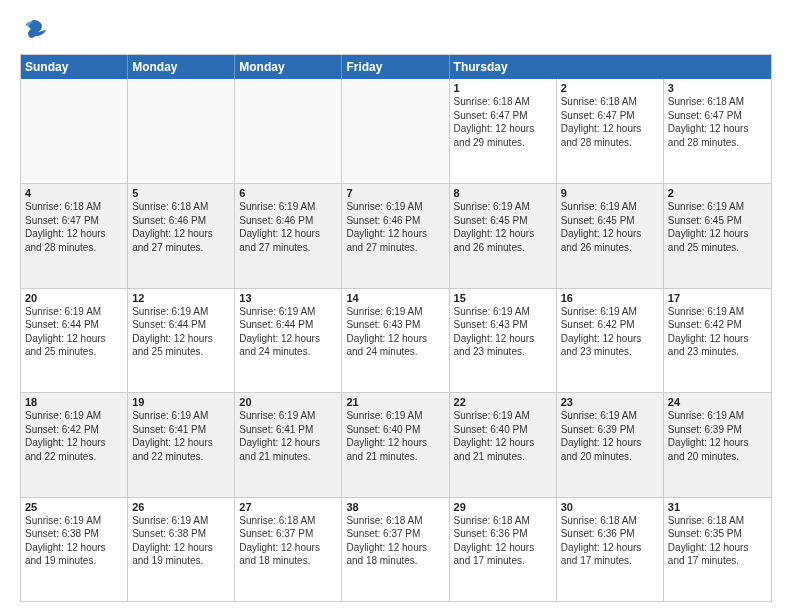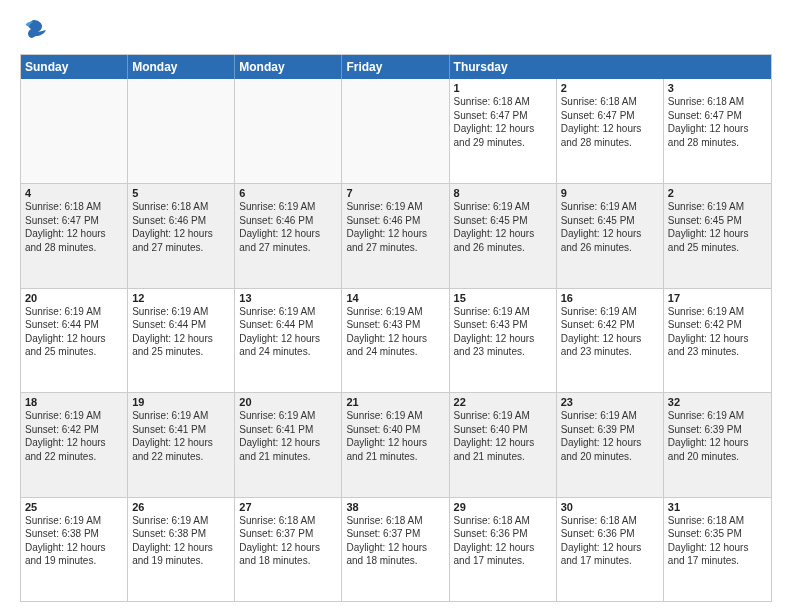--- a/index.html
+++ b/index.html
@@ -301,21 +301,21 @@
 and 21 minutes.</div>
           </div>
           <div class="cal-cell shaded">
             <div class="day-num">23</div>
             <div class="day-info" style="white-space: pre-line;">Sunrise: 6:19 AM
 Sunset: 6:39 PM
 Daylight: 12 hours
 and 20 minutes.</div>
           </div>
           <div class="cal-cell shaded">
-            <div class="day-num">32</div>
+            <div class="day-num">24</div>
             <div class="day-info" style="white-space: pre-line;">Sunrise: 6:19 AM
 Sunset: 6:39 PM
 Daylight: 12 hours
 and 20 minutes.</div>
           </div>
         </div>
         <div class="cal-row">
           <div class="cal-cell">
             <div class="day-num">25</div>
             <div class="day-info" style="white-space: pre-line;">Sunrise: 6:19 AM

